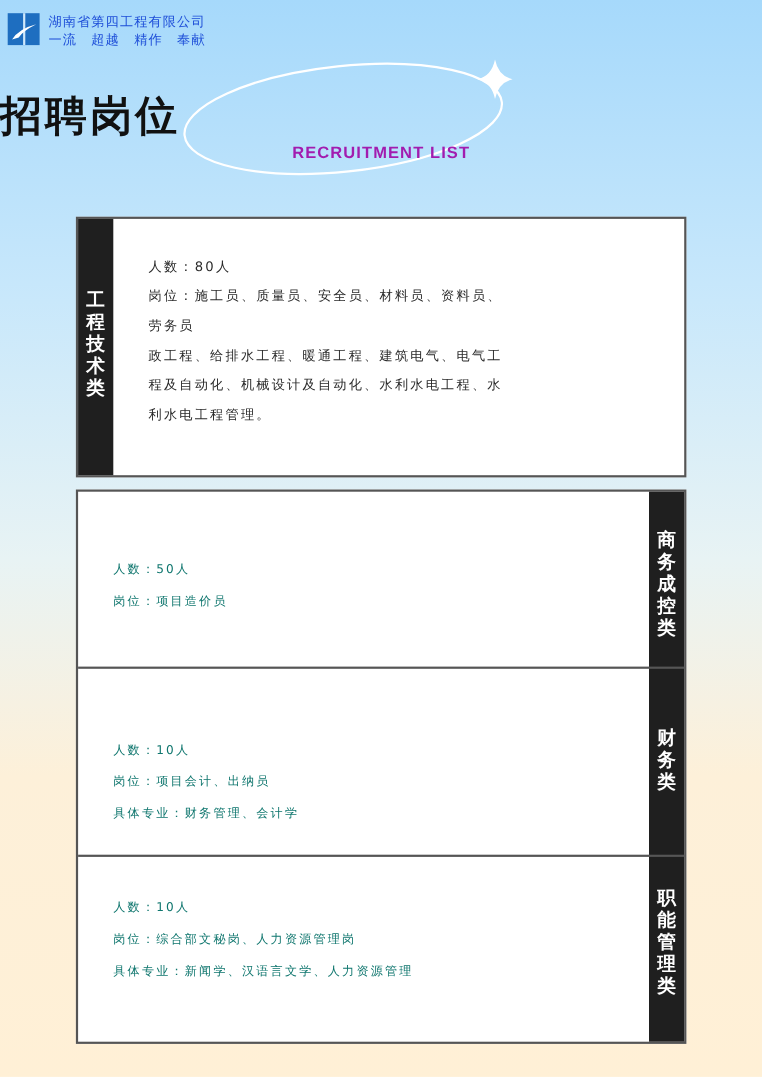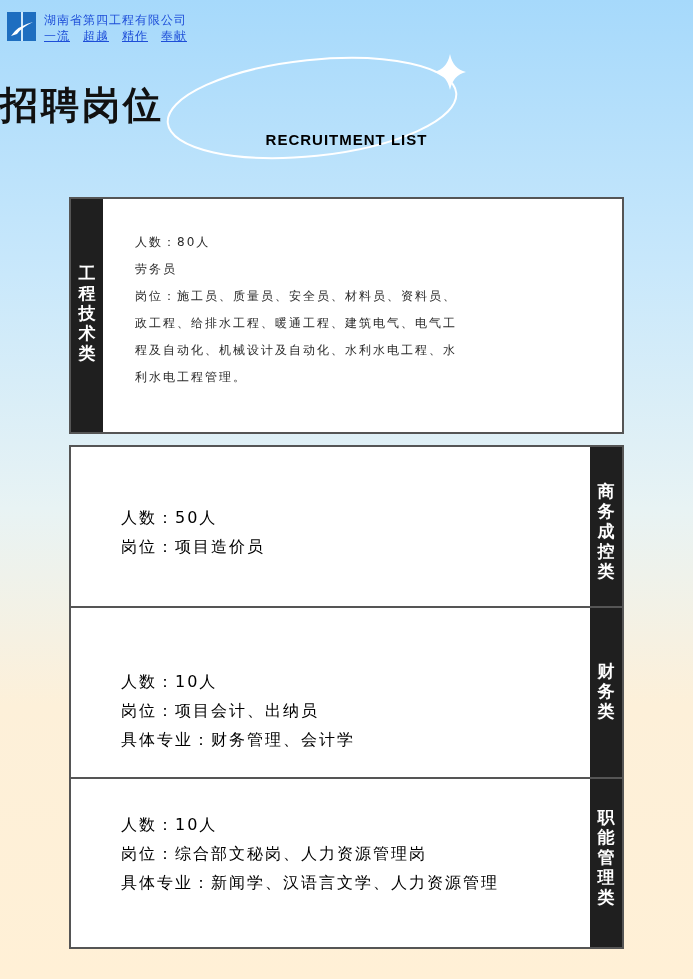--- a/index.html
+++ b/index.html
@@ -14,33 +14,33 @@
       position: absolute; left: 7px; top: 12px; width: 29px; height: 29px;
       background: #1e6ec0;
     }
     .logo .gap { position: absolute; left: 14px; top: 0; width: 2px; height: 29px; background: #cfe8fb; }
     .logo svg { position: absolute; left: 0; top: 0; }
     .company {
       position: absolute; left: 44px; top: 12px;
       font-family: "DejaVu Serif", "Liberation Serif", serif;
       color: #1d4ed8; font-size: 12px; line-height: 16px; letter-spacing: 1px;
     }
-    .company .slogan span { margin-right: 13px; text-decoration: underline; }
+    .company .slogan span { margin-right: 13px; }
 
     .ellipse {
       position: absolute; left: 162px; top: 52px; width: 310px; height: 108px;
     }
     .title {
       position: absolute; left: 0; width: 693px; top: 80px; text-align: left;
       font-size: 38px; font-weight: bold; color: #111; letter-spacing: 3px;
       font-family: "DejaVu Sans", sans-serif;
     }
     .subtitle {
       position: absolute; left: 0; width: 693px; top: 131px; text-align: center;
-      font-size: 15px; font-weight: bold; color: #000000; letter-spacing: 1px;
+      font-size: 15px; font-weight: bold; color: #a21caf; letter-spacing: 1px;
       font-family: "Liberation Sans", sans-serif;
     }
 
     .box1 {
       position: absolute; left: 69px; top: 197px; width: 555px; height: 237px;
       background: #fff; border: 2px solid #555;
     }
     .box1 .side {
       position: absolute; left: 0; top: 0; width: 32px; height: 100%;
       background: #1f1f1f;
@@ -61,22 +61,22 @@
       background: #fff; border: 2px solid #555;
     }
     .box2 .side {
       position: absolute; right: 0; top: 0; width: 32px; height: 100%;
       background: #1f1f1f;
     }
     .box2 .divider {
       position: absolute; left: 0; width: 100%; height: 2px; background: #555;
     }
     .sec-content {
-      position: absolute; left: 50px;
-      font-size: 16px; line-height: 29px; letter-spacing: 2px; color: #000000;
+      position: absolute; left: 32px;
+      font-size: 11px; line-height: 29px; letter-spacing: 2px; color: #0f766e;
     }
   </style>
 </head>
 <body>
 
 <div class="logo">
   <div class="gap"></div>
   <svg width="29" height="29" viewBox="0 0 29 29">
     <path d="M4 24 Q10 14 26 10 Q14 16 10 22 Z" fill="#ffffff"></path>
   </svg>
@@ -102,22 +102,22 @@
     <div class="vlabel" style="top:64px;">
       <span>工</span>
       <span>程</span>
       <span>技</span>
       <span>术</span>
       <span>类</span>
     </div>
   </div>
   <div class="content">
     <div>人数：80人</div>
+    <div>岗位：施工员、质量员、安全员、材料员、资料员、</div>
     <div>劳务员</div>
-    <div>岗位：施工员、质量员、安全员、材料员、资料员、</div>
     <div>政工程、给排水工程、暖通工程、建筑电气、电气工</div>
     <div>程及自动化、机械设计及自动化、水利水电工程、水</div>
     <div>利水电工程管理。</div>
   </div>
 </div>
 
 <div class="box2">
   <div class="side">
     <div class="vlabel" style="top:34px;">
       <span>商</span>

